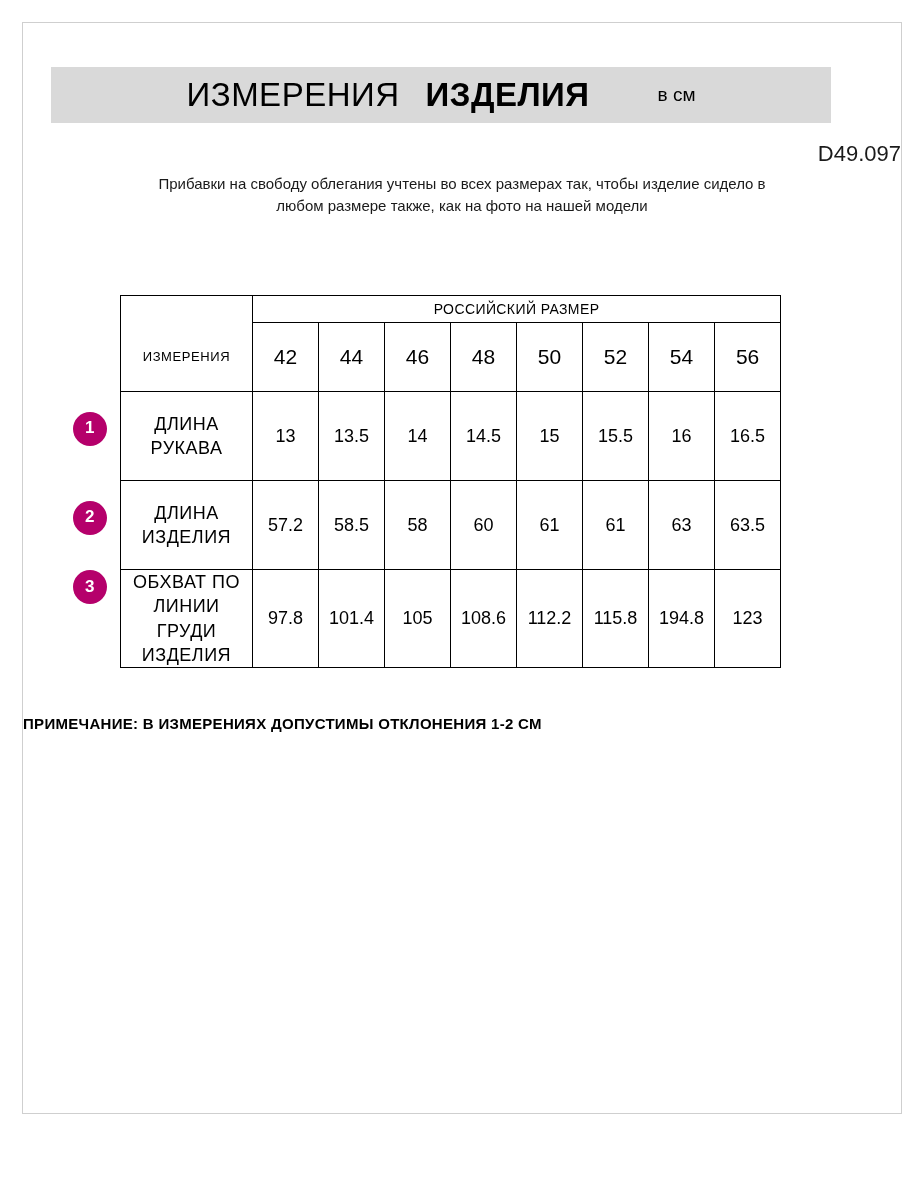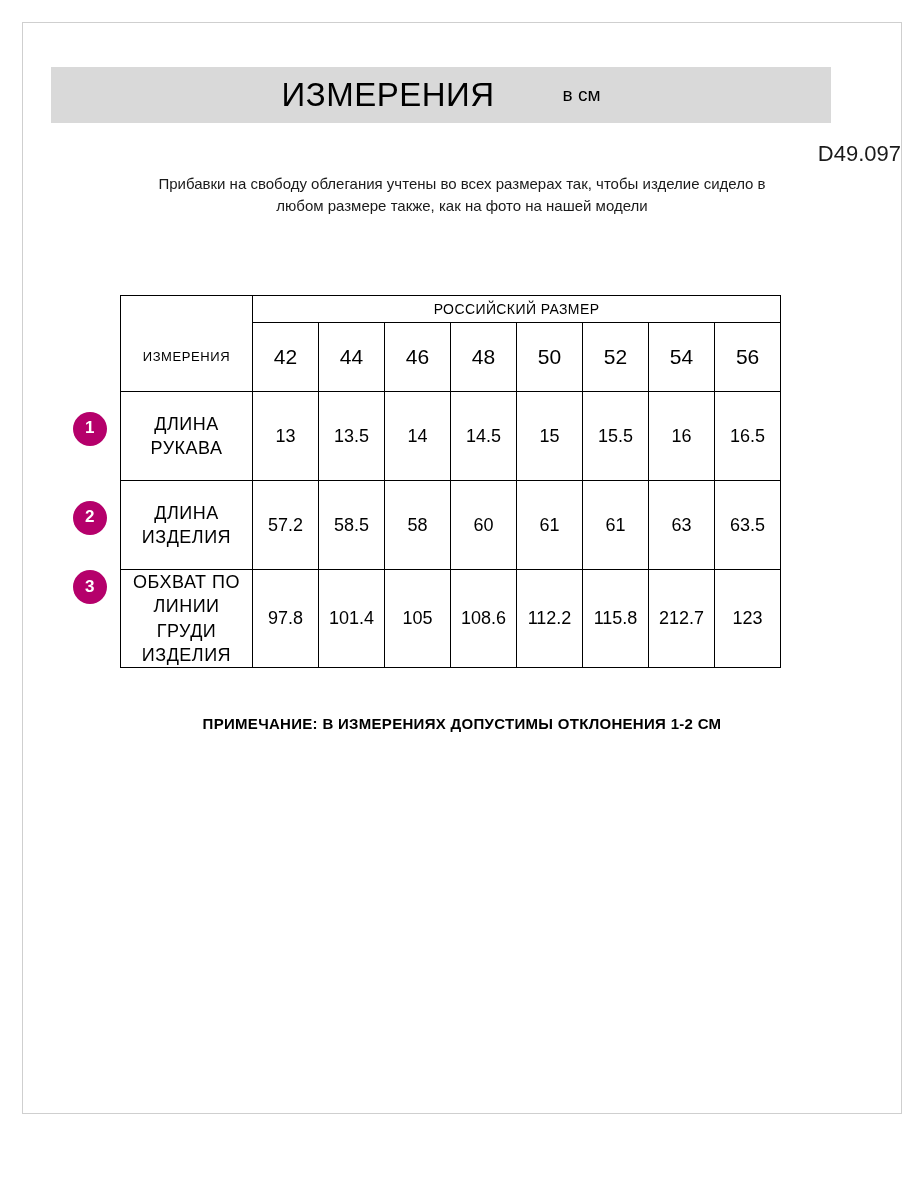--- a/index.html
+++ b/index.html
@@ -146,35 +146,36 @@
     font-weight: bold;
     display: flex;
     align-items: center;
     justify-content: center;
   }
   .note {
     position: absolute;
     top: 692px;
     left: 0;
     width: 100%;
-    text-align: center;
+    text-align: left;
     font-size: 15px;
     font-weight: bold;
     letter-spacing: 0.3px;
     color: #000;
   }
 </style>
 </head>
 <body>
 
 <div class="page">
   <div class="sheet">
 
     <div class="header-band">
       <span class="header-title-1">ИЗМЕРЕНИЯ</span>
+      <span class="header-title-2">ИЗДЕЛИЯ</span>
       <span class="header-units">в см</span>
     </div>
 
     <div class="article-code">D49.097</div>
 
     <div class="intro">Прибавки на свободу облегания учтены во всех размерах так, чтобы изделие сидело в любом размере также, как на фото на нашей модели</div>
 
     <div class="table-wrap">
       <table class="sizes">
         <colgroup>
@@ -239,21 +240,21 @@
             <td class="row-cell row-label" style="position:relative;">
               <div class="badge">3</div>
               <span>ОБХВАТ ПО ЛИНИИ ГРУДИ ИЗДЕЛИЯ</span>
             </td>
             <td class="row-cell">97.8</td>
             <td class="row-cell">101.4</td>
             <td class="row-cell">105</td>
             <td class="row-cell">108.6</td>
             <td class="row-cell">112.2</td>
             <td class="row-cell">115.8</td>
-            <td class="row-cell">212.7</td>
+            <td class="row-cell">194.8</td>
             <td class="row-cell">123</td>
           </tr>
         </tbody>
       </table>
     </div>
 
     <div class="note">ПРИМЕЧАНИЕ: В ИЗМЕРЕНИЯХ ДОПУСТИМЫ ОТКЛОНЕНИЯ 1-2 СМ</div>
 
   </div>
 </div>

